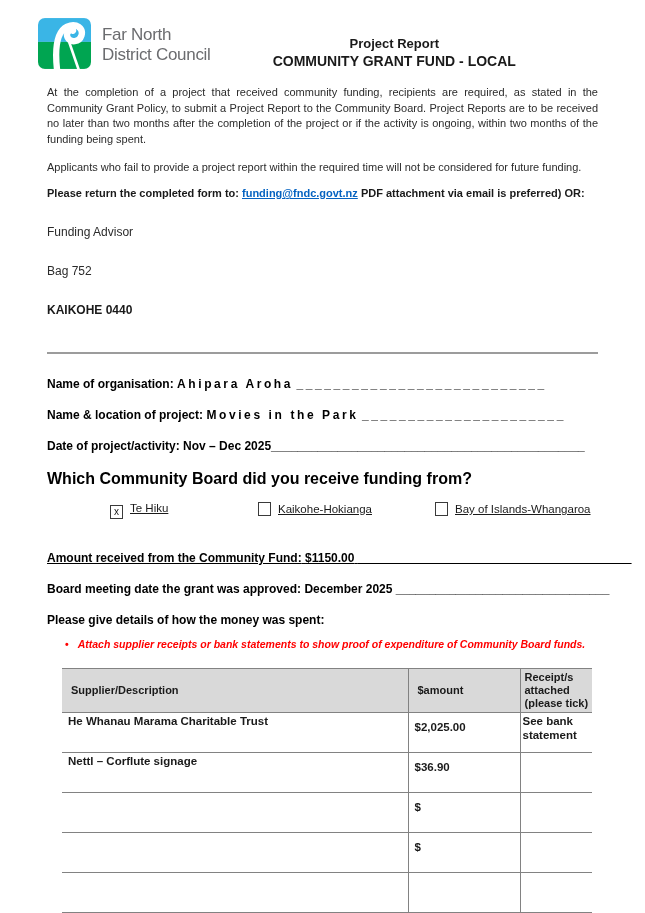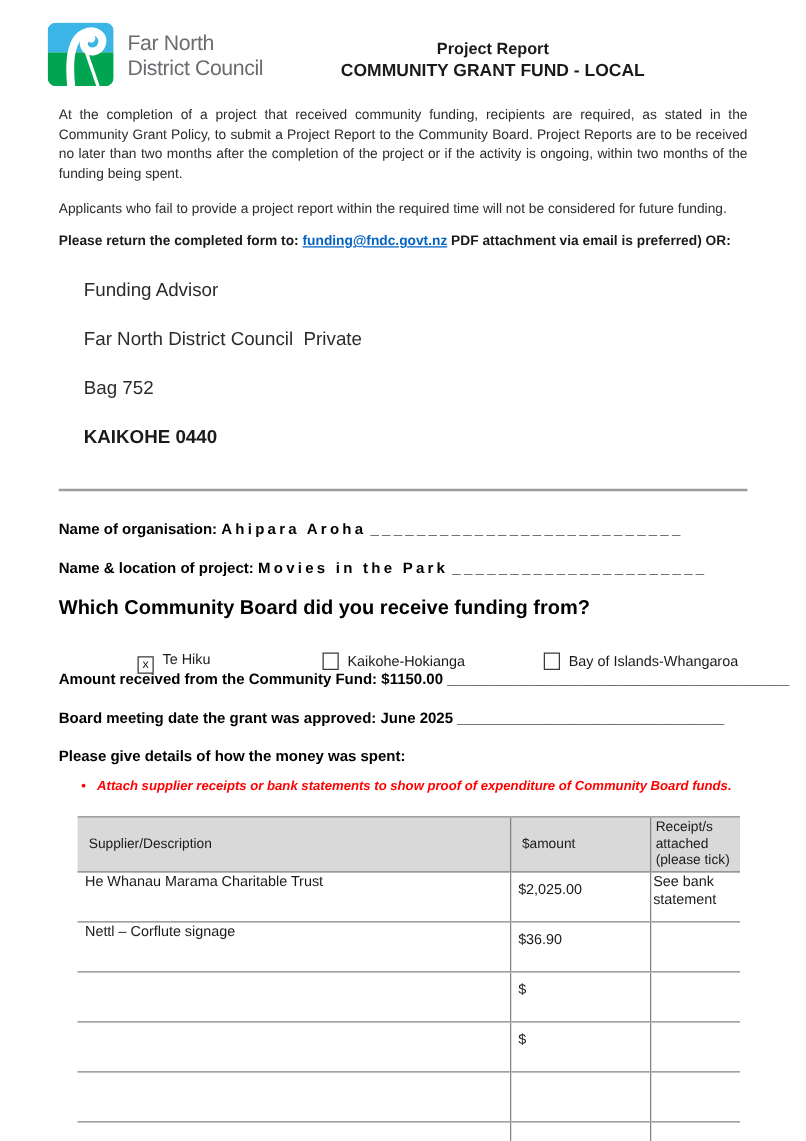--- a/index.html
+++ b/index.html
@@ -3,57 +3,57 @@
 <meta charset="utf-8">
 <style>
   * { margin:0; padding:0; box-sizing:border-box; }
   html,body { background:#e8e8e8; }
   .page {
     width:645px; height:913px; margin:0 auto; background:#ffffff;
     font-family:"Liberation Sans", sans-serif; color:#222;
     padding:18px 47px 0 47px; position:relative; overflow:hidden;
   }
   
-  .hdr { display:flex; align-items:flex-start; margin-left:-9px; }
+  .hdr { display:flex; align-items:flex-end; margin-left:-9px; }
   .logo-wrap { display:flex; align-items:flex-start; }
   .logo-icon { width:53px; height:51px; flex:0 0 auto; }
   .logo-text { margin-left:11px; padding-top:7px; color:#6b6c6f;
     font-size:17px; line-height:20px; letter-spacing:-0.3px; white-space:nowrap; }
   .title-block { flex:1; text-align:center; padding-top:13px; padding-right:20px; color:#1a1a1a; }
   .title-block .t1 { font-size:13px; font-weight:bold; }
   .title-block .t2 { font-size:14px; font-weight:bold; margin-top:2px; }
   
   .para { font-size:11px; line-height:15.5px; color:#2b2b2b; text-align:justify; margin-top:16px; }
   .para2 { font-size:11px; line-height:14px; color:#2b2b2b; margin-top:13px; }
   .return-line { font-size:11px; font-weight:bold; color:#1a1a1a; margin-top:13px; }
   .return-line a { color:#0563C1; text-decoration:underline; font-weight:bold; cursor:pointer; }
-  .addr { font-size:15px; line-height:13px; color:#2b2b2b; margin-top:1px; white-space:pre-wrap;margin-left:20px; }
+  .addr { font-size:12px; line-height:13px; color:#2b2b2b; margin-top:1px; white-space:pre-wrap; }
   .addr .b { font-weight:bold; color:#1a1a1a; }
   .divider { border:none; border-top:2px solid #9c9c9c; margin-top:9px; }
   
   .fields { margin-top:23px; }
   .field { font-size:12px; font-weight:bold; color:#000; margin-bottom:16px; line-height:15px; white-space:nowrap; }
   .spaced { letter-spacing:2.6px; }
   .us { font-weight:bold; }
   .question { font-size:16px; font-weight:bold; color:#000; margin-top:15px; }
   .cb-row { position:relative; height:22px; margin-top:11px; }
-  .cb-item { position:absolute; top:15px; font-size:11.5px; color:#1a1a1a; white-space:nowrap; }
+  .cb-item { position:absolute; top:3px; font-size:11.5px; color:#1a1a1a; white-space:nowrap;text-decoration:underline; }
   .cb-item .box { display:inline-block; width:13px; height:14px; border:1.5px solid #3a3a3a;
     text-align:center; font-size:10px; line-height:12px; vertical-align:-3px; margin-right:7px; background:#fff; cursor:pointer; }
   .cb-1 { left:63px; } .cb-2 { left:211px; } .cb-3 { left:388px; }
-  .gap-amount { margin-top:7px; }
+  .gap-amount { margin-top:30px;text-decoration:underline; }
   .details-line { font-size:12px; font-weight:bold; color:#000; margin-top:11px; }
   .bullets { margin-top:10px; padding-left:18px; list-style:none; }
   .bullets li { font-size:10.5px; font-weight:bold; font-style:italic; color:#FF0000; line-height:14px; }
   .bullets li::before { content:"•"; margin-right:9px; font-style:normal; }
   
   table.spend { border-collapse:collapse; margin:17px 0 0 15px; width:530px;
     font-size:11.5px; color:#1a1a1a; table-layout:fixed; }
   table.spend col.c1 { width:346px; } table.spend col.c2 { width:112px; } table.spend col.c3 { width:72px; }
-  table.spend th, table.spend td { border-top:1px solid #828282; border-bottom:1px solid #828282; font-weight:normal;margin-left:29px; }
+  table.spend th, table.spend td { border-top:1px solid #828282; border-bottom:1px solid #828282; font-weight:bold;margin-left:29px; }
   table.spend th:nth-child(2), table.spend td:nth-child(2),
   table.spend th:nth-child(3), table.spend td:nth-child(3) { border-left:1px solid #828282; }
   table.spend thead th { background:#d9d9d9; height:41px; text-align:left; vertical-align:middle;
     padding:2px 3px 2px 9px; font-size:11px; line-height:13px; }
   table.spend thead th.h3 { padding-left:4px; vertical-align:top; }
   table.spend tbody td { height:27px; vertical-align:top; padding:2px 2px 12px 6px; }
   table.spend tbody td.amt { vertical-align:middle; padding-top:0; }
   table.spend td .clip { height:25px; overflow:hidden; line-height:13.5px; margin-left:-4px; }
 </style>
 </head>
@@ -90,37 +90,40 @@
   <p class="para">At the completion of a project that received community funding, recipients are required, as stated in the Community Grant Policy, to submit a Project Report to the Community Board. Project Reports are to be received no later than two months after the completion of the project or if the activity is ongoing, within two months of the funding being spent.</p>
   <p class="para2">Applicants who fail to provide a project report within the required time will not be considered for future funding.</p>
 
   <p class="return-line">
     <span>Please return the completed form to:</span>
     <a>funding@fndc.govt.nz</a>
     <span>PDF attachment via email is preferred) OR:</span>
   </p>
   <div class="addr">
     <div>Funding Advisor</div>
-    <div>Far North District Council  Private</div>
     <div>Bag 752</div>
     <div class="b">KAIKOHE 0440</div>
   </div>
 
   <hr class="divider">
 
   <div class="fields">
     <div class="field">
       <span>Name of organisation:</span>
       <span class="spaced">Ahipara Aroha</span>
       <span class="us spaced">___________________________</span>
     </div>
     <div class="field">
       <span>Name &amp; location of project:</span>
       <span class="spaced">Movies in the Park</span>
       <span class="us spaced">______________________</span>
+    </div>
+    <div class="field">
+      <span>Date of project/activity:</span>
+      <span>Nov – Dec 2025</span><span class="us">_______________________________________________</span>
     </div>
 
     <div class="question">Which Community Board did you receive funding from?</div>
     <div class="cb-row">
       <span class="cb-item cb-1">
         <span class="box">x</span><span>Te Hiku</span>
       </span>
       <span class="cb-item cb-2">
         <span class="box"></span><span>Kaikohe-Hokianga</span>
       </span>
@@ -129,21 +132,21 @@
       </span>
     </div>
 
     <div class="field gap-amount">
       <span>Amount received from the Community Fund:</span>
       <span>$1150.00</span>
       <span class="us">_________________________________________</span>
     </div>
     <div class="field">
       <span>Board meeting date the grant was approved:</span>
-      <span>June 2025</span>
+      <span>December 2025</span>
       <span class="us">________________________________</span>
     </div>
 
     <div class="details-line">Please give details of how the money was spent:</div>
     <ul class="bullets">
       <li>Attach supplier receipts or bank statements to show proof of expenditure of Community Board funds.</li>
     </ul>
   </div>
 
   <table class="spend">

